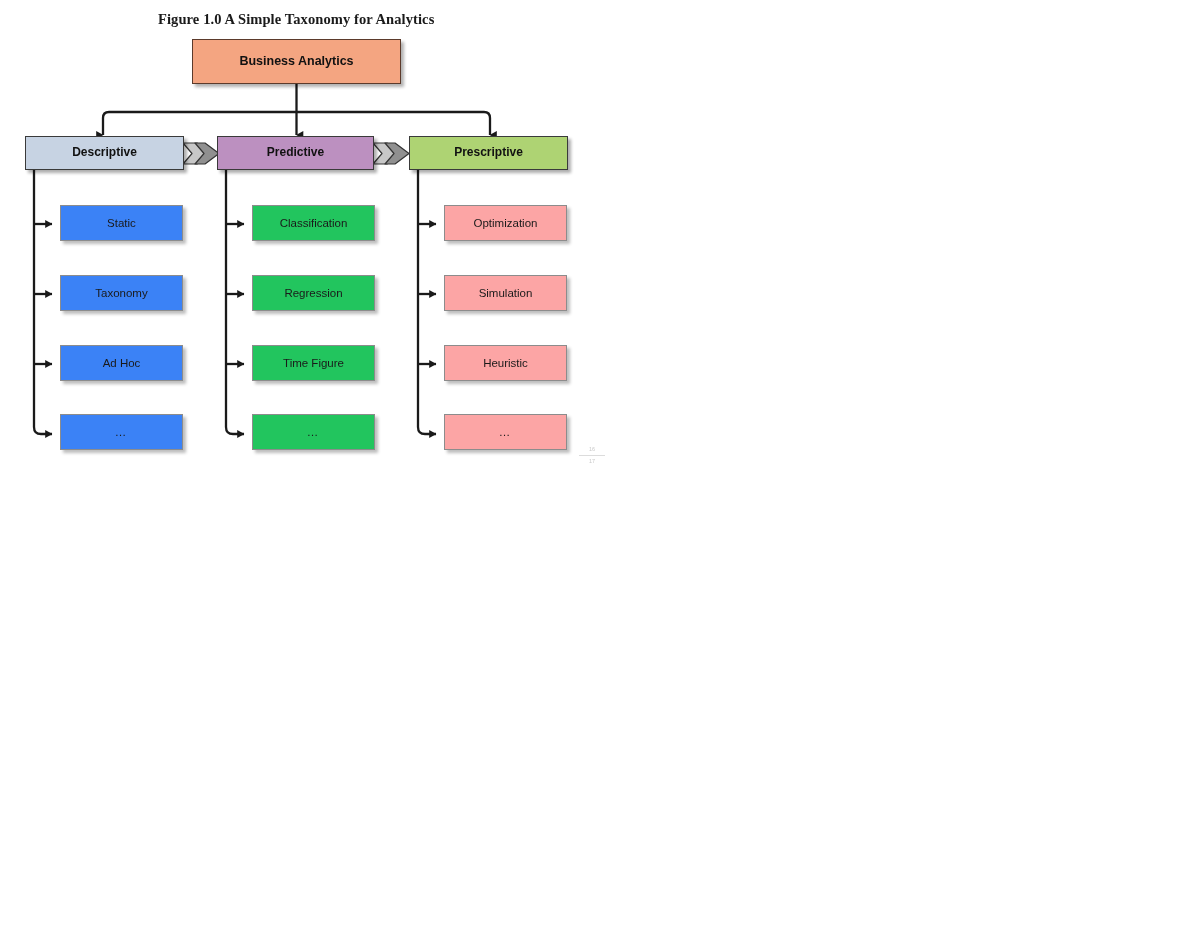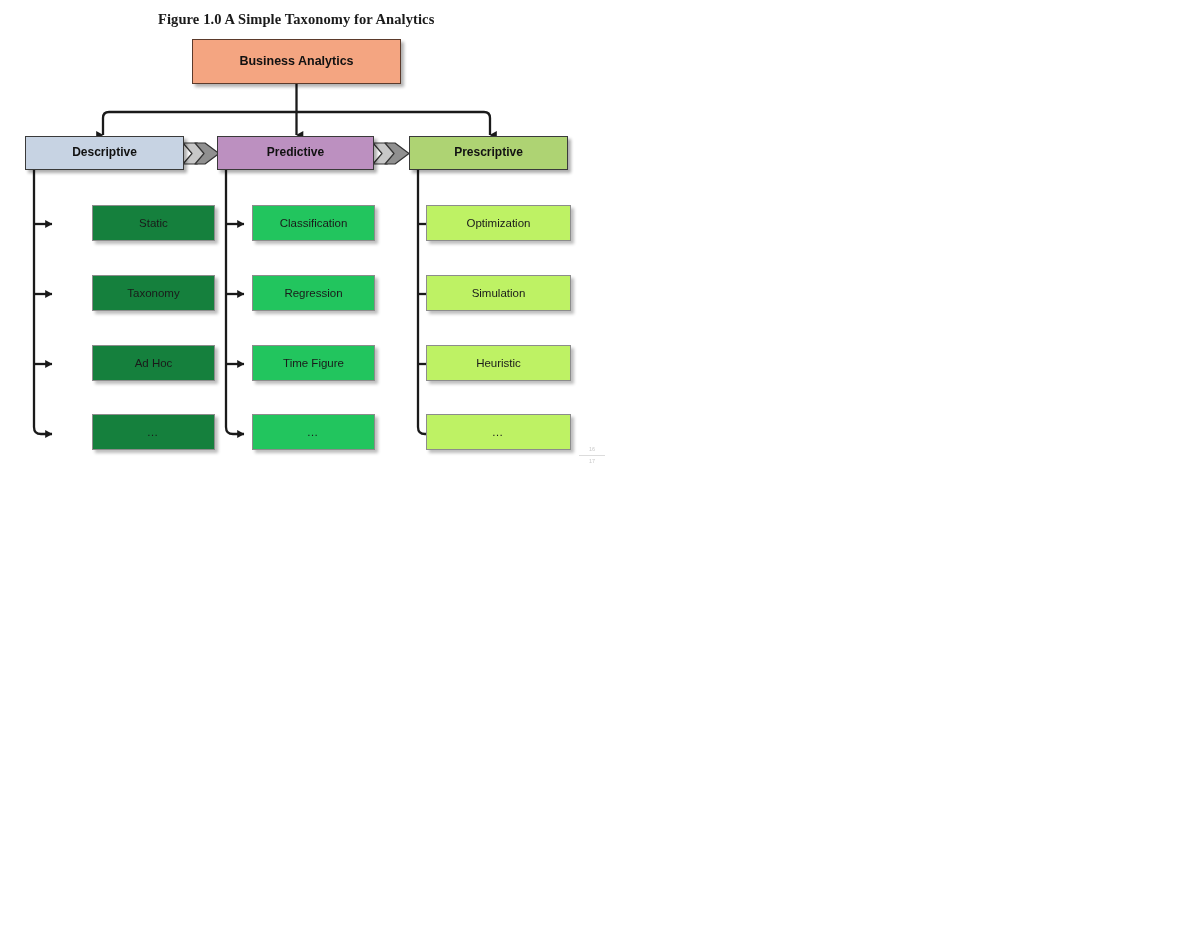--- a/index.html
+++ b/index.html
@@ -79,23 +79,23 @@
   .cat-prescriptive{ left: 409px; width: 159px; background: #aed373; }
 
   
   .leaf-node {
     height: 36px;
     border: 1.2px solid #8c8c8c;
     box-shadow: 3px 3px 3px rgba(0,0,0,0.26);
     font-size: 11.5px;
     color: #1a1a1a;
   }
-  .col-a .leaf-node { left: 60px;  width: 123px; background: #15803d; margin-left: 32px; }
+  .col-a .leaf-node { left: 60px;  width: 123px; background: #3b82f6; }
   .col-b .leaf-node { left: 252px; width: 123px; background: #22c55e; }
-  .col-c .leaf-node { left: 426px; width: 145px; background: #bef264; }
+  .col-c .leaf-node { left: 444px; width: 123px; background: #fca5a5; }
 
   .row-1 { top: 205px; }
   .row-2 { top: 275px; }
   .row-3 { top: 345px; }
   .row-4 { top: 414px; }
 
   .ellipsis-label { letter-spacing: 2px; }
 
   
   #connectors {

